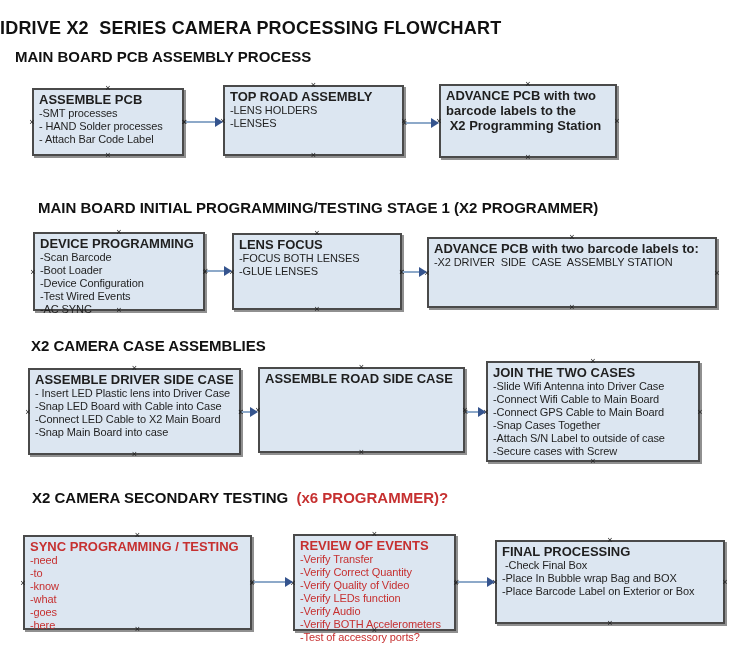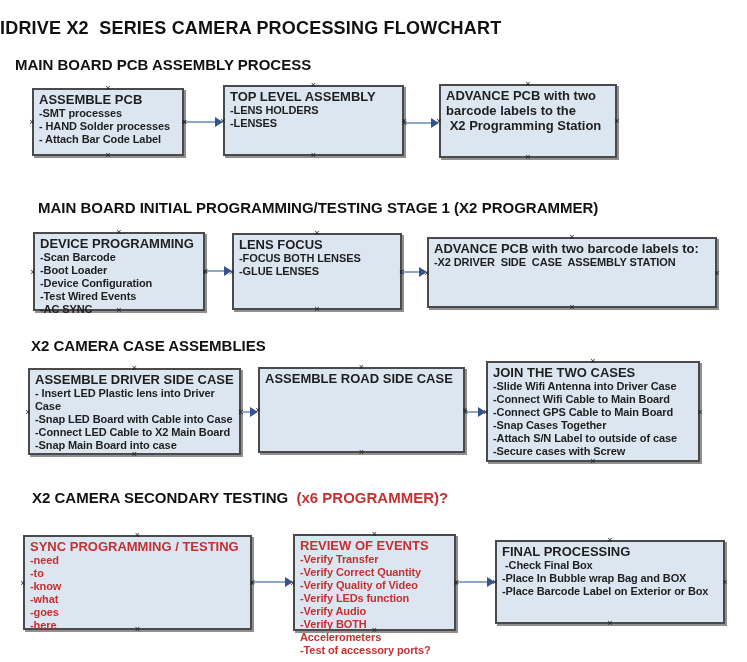--- a/index.html
+++ b/index.html
@@ -19,21 +19,21 @@
     white-space:pre;color:#111;
   }
   .sec-heading .red-part{color:#c63030;text-align:center;}
   .fbox{
     position:absolute;box-sizing:border-box;
     background:#dce6f1;border:2px solid #4a4a4a;
     box-shadow:2px 2px 0 #909090;
     padding:2px 5px;
   }
   .fbox-title{font-weight:bold;font-size:13px;line-height:15px;white-space:pre-wrap;}
-  .fbox-items{font-size:11px;line-height:13px;white-space:pre-wrap;letter-spacing:-0.1px;font-weight:bold;}
+  .fbox-items{font-size:11px;line-height:13px;white-space:pre-wrap;letter-spacing:-0.1px;}
   .fbox.red .fbox-title,.fbox.red .fbox-items{color:#c63030;}
   .arrow{position:absolute;height:10px;}
   .arrow .line{position:absolute;left:0;right:6px;top:4px;height:2px;background:#8da9c9;}
   .arrow .head{
     position:absolute;right:0;top:0;width:0;height:0;
     border-left:8px solid #35548e;border-top:5px solid transparent;border-bottom:5px solid transparent;
   }
   .arrow .startx{position:absolute;left:-3px;top:2px;font-size:9px;line-height:6px;color:#222;}
   .handle{
     position:absolute;font-size:9px;color:#222;
@@ -45,35 +45,35 @@
   .h-left{left:-5px;top:calc(50% - 3px);}
   .h-right{right:-5px;top:calc(50% - 3px);}
 </style>
 </head>
 <body>
 
 <div style="position:absolute;inset:0;">
 
   <h1 class="main-title">IDRIVE X2  SERIES CAMERA PROCESSING FLOWCHART</h1>
 
-  <div class="sec-heading" style="left:15px;top:56px;">MAIN BOARD PCB ASSEMBLY PROCESS</div>
+  <div class="sec-heading" style="left:15px;top:48px;">MAIN BOARD PCB ASSEMBLY PROCESS</div>
 
   <div class="fbox" style="left:32px;top:88px;width:152px;height:68px;">
     <div class="fbox-title">ASSEMBLE PCB</div>
     <div class="fbox-items">-SMT processes
 - HAND Solder processes
 - Attach Bar Code Label</div>
   <span class="handle h-top">×</span>
       <span class="handle h-bottom">×</span>
       <span class="handle h-left">×</span>
       <span class="handle h-right">×</span>
     </div>
 
   <div class="fbox" style="left:223px;top:85px;width:181px;height:71px;">
-    <div class="fbox-title">TOP LEVEL ASSEMBLY</div>
+    <div class="fbox-title">TOP ROAD ASSEMBLY</div>
     <div class="fbox-items">-LENS HOLDERS
 -LENSES</div>
   <span class="handle h-top">×</span>
       <span class="handle h-bottom">×</span>
       <span class="handle h-left">×</span>
       <span class="handle h-right">×</span>
     </div>
 
   <div class="fbox" style="left:439px;top:84px;width:178px;height:74px;">
     <div class="fbox-title">ADVANCE PCB with two

